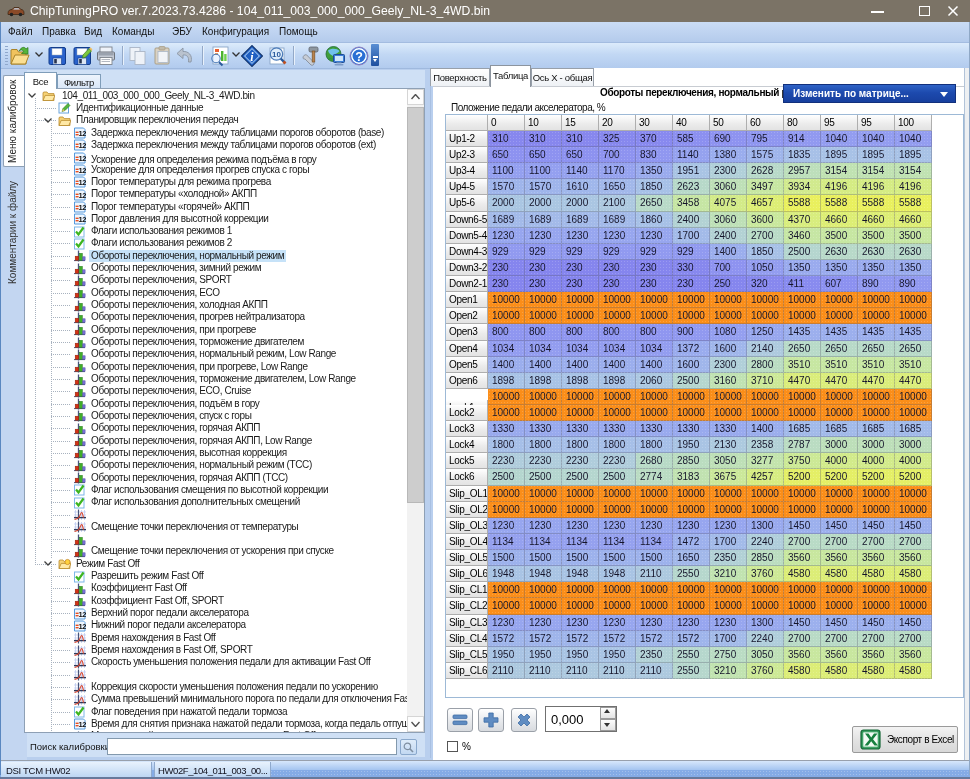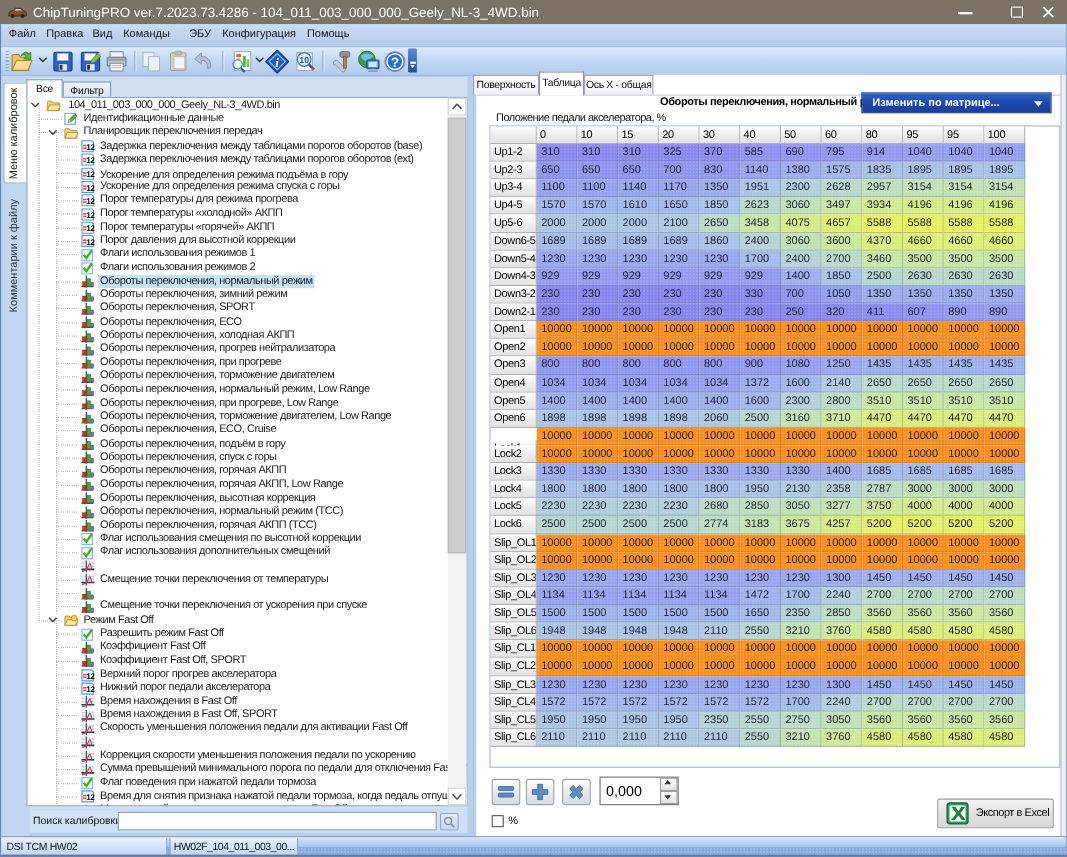--- a/index.html
+++ b/index.html
@@ -217,21 +217,21 @@
     <div class="trow" style="left:64px;top:65px">Ускорение для определения режима подъёма в гору</div>
     <div class="doth" style="left:26px;top:80.5px;width:20px"></div>
     <div class="ticon" style="left:48px;top:75.0px">
       <svg width="13" height="12" viewBox="0 0 13 12" style="position:absolute;top:0">
         <path d="M1.5 1 L10.5 1 L12 2.5 L12 11 L1.5 11 Z" fill="#eef6ff" stroke="#5599dd" stroke-width="1"></path>
         <rect x="2.6" y="4.6" width="3" height="1.4" fill="#e84f1e"></rect>
         <rect x="2.6" y="7" width="3" height="1.4" fill="#e84f1e"></rect>
         <text x="5.4" y="9.3" font-family="Liberation Sans" font-size="7.5" font-weight="bold" fill="#111" letter-spacing="-0.3">12</text>
       </svg>
     </div>
-    <div class="trow" style="left:64px;top:74.5px">Ускорение для определения режима спуска с горы</div>
+    <div class="trow" style="left:64px;top:74.5px">Ускорение для определения прогрев спуска с горы</div>
     <div class="doth" style="left:26px;top:92.8px;width:20px"></div>
     <div class="ticon" style="left:48px;top:87.3px">
       <svg width="13" height="12" viewBox="0 0 13 12" style="position:absolute;top:0">
         <path d="M1.5 1 L10.5 1 L12 2.5 L12 11 L1.5 11 Z" fill="#eef6ff" stroke="#5599dd" stroke-width="1"></path>
         <rect x="2.6" y="4.6" width="3" height="1.4" fill="#e84f1e"></rect>
         <rect x="2.6" y="7" width="3" height="1.4" fill="#e84f1e"></rect>
         <text x="5.4" y="9.3" font-family="Liberation Sans" font-size="7.5" font-weight="bold" fill="#111" letter-spacing="-0.3">12</text>
       </svg>
     </div>
     <div class="trow" style="left:64px;top:86.8px">Порог температуры для режима прогрева</div>
@@ -604,21 +604,21 @@
     <div class="trow" style="left:64px;top:505.7px">Коэффициент Fast Off, SPORT</div>
     <div class="doth" style="left:26px;top:524.0px;width:20px"></div>
     <div class="ticon" style="left:48px;top:518.5px">
       <svg width="13" height="12" viewBox="0 0 13 12" style="position:absolute;top:0">
         <path d="M1.5 1 L10.5 1 L12 2.5 L12 11 L1.5 11 Z" fill="#eef6ff" stroke="#5599dd" stroke-width="1"></path>
         <rect x="2.6" y="4.6" width="3" height="1.4" fill="#e84f1e"></rect>
         <rect x="2.6" y="7" width="3" height="1.4" fill="#e84f1e"></rect>
         <text x="5.4" y="9.3" font-family="Liberation Sans" font-size="7.5" font-weight="bold" fill="#111" letter-spacing="-0.3">12</text>
       </svg>
     </div>
-    <div class="trow" style="left:64px;top:518.0px">Верхний порог прогрев акселератора</div>
+    <div class="trow" style="left:64px;top:518.0px">Верхний порог педали акселератора</div>
     <div class="doth" style="left:26px;top:536.4px;width:20px"></div>
     <div class="ticon" style="left:48px;top:530.9px">
       <svg width="13" height="12" viewBox="0 0 13 12" style="position:absolute;top:0">
         <path d="M1.5 1 L10.5 1 L12 2.5 L12 11 L1.5 11 Z" fill="#eef6ff" stroke="#5599dd" stroke-width="1"></path>
         <rect x="2.6" y="4.6" width="3" height="1.4" fill="#e84f1e"></rect>
         <rect x="2.6" y="7" width="3" height="1.4" fill="#e84f1e"></rect>
         <text x="5.4" y="9.3" font-family="Liberation Sans" font-size="7.5" font-weight="bold" fill="#111" letter-spacing="-0.3">12</text>
       </svg>
     </div>
     <div class="trow" style="left:64px;top:530.4px">Нижний порог педали акселератора</div>

